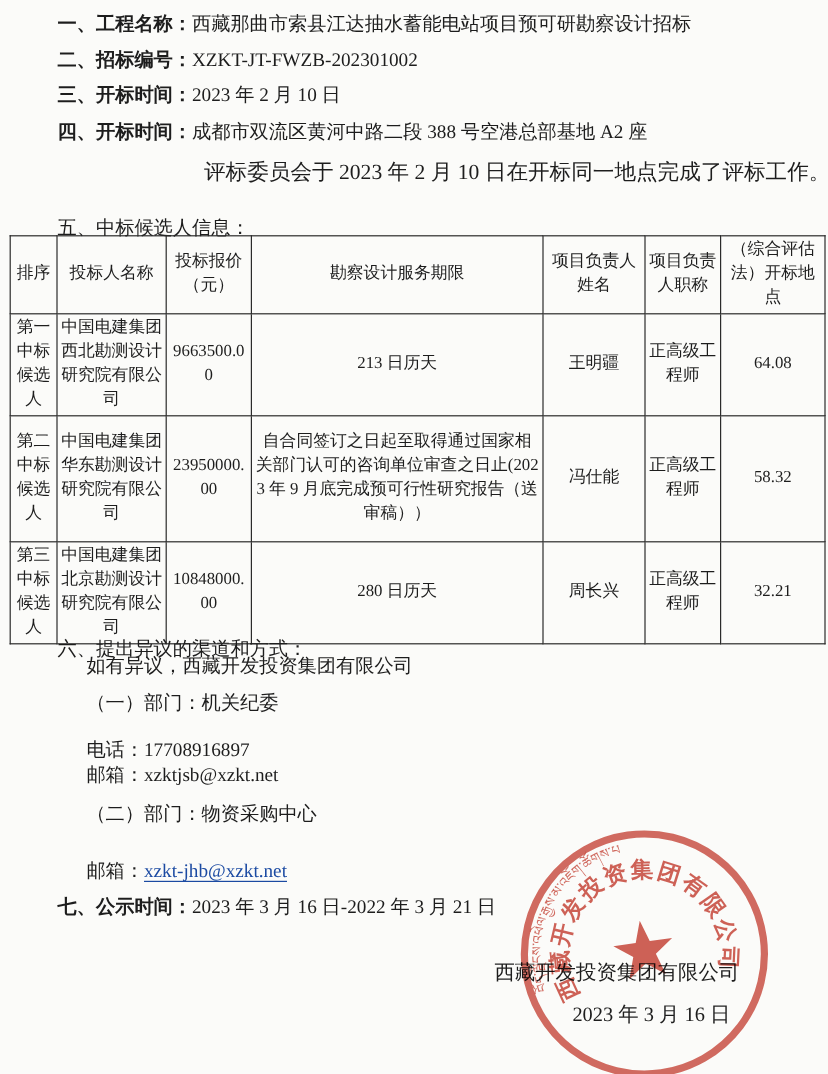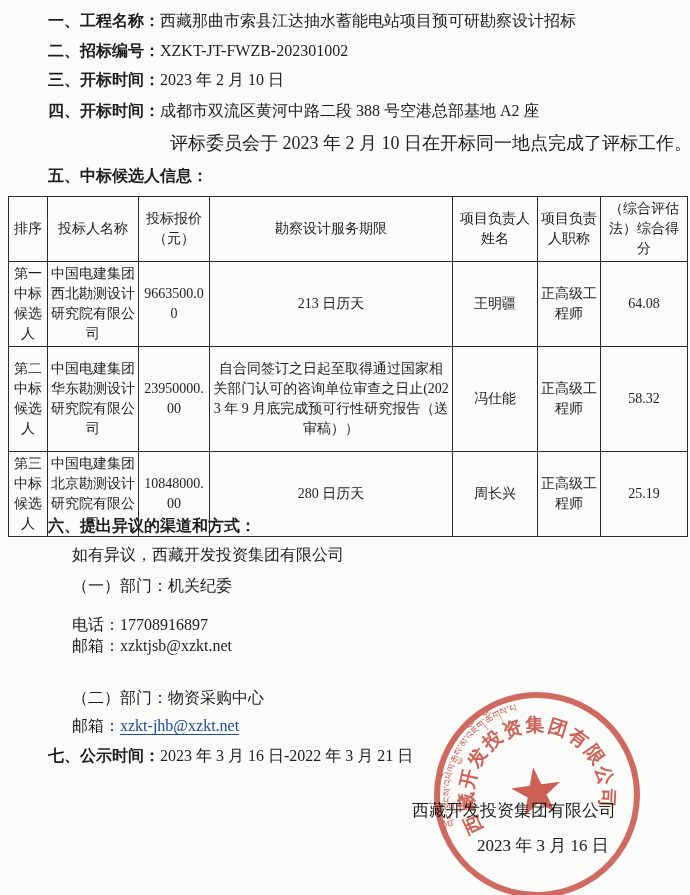--- a/index.html
+++ b/index.html
@@ -8,21 +8,21 @@
     width:690px;height:895px;
     background:#fbfbf9;
     overflow:hidden;
     font-family:"Liberation Serif","DejaVu Serif",serif;
     color:#1d1d1d;
   }
   .abs{position:absolute;white-space:nowrap;}
   .topline{left:48px;font-size:16px;line-height:20px;}
   .lab{font-weight:bold;}
   .contline{left:170px;font-size:18px;}
-  .sechead{font-weight:bold;font-size:16px;}
+  .sechead{font-weight:normal;font-size:16px;margin-top:15px;}
 
   table.bidtable{
     position:absolute;left:8px;top:196px;
     width:679px;border-collapse:collapse;table-layout:fixed;
     font-size:14px;
   }
   table.bidtable td,table.bidtable th{
     border:1px solid #2b2b2b;
     text-align:center;vertical-align:middle;
     padding:2px 3px;
@@ -73,21 +73,21 @@
         <col style="width:87px">
     </colgroup>
     <tbody>
         <tr class="hdr">
       <th>排序</th>
       <th>投标人名称</th>
       <th>投标报价（元）</th>
       <th>勘察设计服务期限</th>
       <th>项目负责人姓名</th>
       <th>项目负责人职称</th>
-      <th>（综合评估法）综合得分</th>
+      <th>（综合评估法）开标地点</th>
     </tr>
     <tr class="r1">
       <td>第一中标候选人</td>
       <td>中国电建集团西北勘测设计研究院有限公司</td>
       <td>9663500.00</td>
       <td class="period">213 日历天</td>
       <td>王明疆</td>
       <td>正高级工程师</td>
       <td>64.08</td>
     </tr>
@@ -100,33 +100,33 @@
       <td>正高级工程师</td>
       <td>58.32</td>
     </tr>
     <tr class="r3">
       <td>第三中标候选人</td>
       <td>中国电建集团北京勘测设计研究院有限公司</td>
       <td>10848000.00</td>
       <td class="period">280 日历天</td>
       <td>周长兴</td>
       <td>正高级工程师</td>
-      <td>25.19</td>
+      <td>32.21</td>
     </tr>
   </tbody>
     </table>
 
   <div class="abs secline sechead" style="top:516px">六、提出异议的渠道和方式：</div>
   <div class="abs subline" style="top:545px">如有异议，西藏开发投资集团有限公司</div>
 
   <div class="abs subline" style="top:576px"><span>（一）部门：</span><span>机关纪委</span></div>
   <div class="abs subline" style="top:615px"><span>电话：</span><span>17708916897</span></div>
   <div class="abs subline" style="top:636px"><span>邮箱：</span><span>xzktjsb@xzkt.net</span></div>
 
-  <div class="abs subline" style="top:688px"><span>（二）部门：</span><span>物资采购中心</span></div>
+  <div class="abs subline" style="top:668px"><span>（二）部门：</span><span>物资采购中心</span></div>
   <div class="abs subline" style="top:716px"><span>邮箱：</span><span class="email-link">xzkt-jhb@xzkt.net</span></div>
 
   <div class="abs secline" style="top:746px"><span class="lab">七、公示时间：</span><span>2023 年 3 月 16 日-2022 年 3 月 21 日</span></div>
 
   <div class="abs sig" style="top:799px;left:412px">西藏开发投资集团有限公司</div>
   <div class="abs sig" style="top:834px;left:477px">2023 年 3 月 16 日</div>
 
   <svg class="seal" viewBox="0 0 220 220">
     <circle cx="110" cy="110" r="100" fill="none" stroke="#c5392b" stroke-width="6" stroke-opacity="0.85"></circle>
     <defs>

